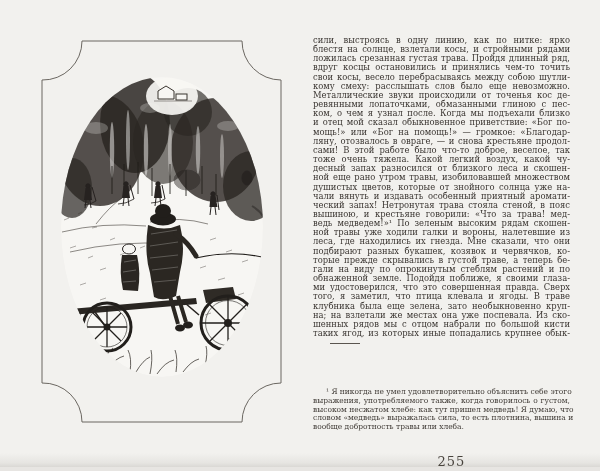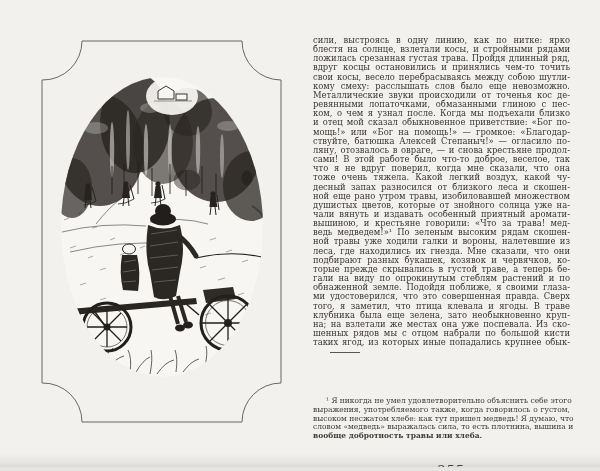--- a/index.html
+++ b/index.html
@@ -26,21 +26,21 @@
   }
   .fn-rule{
     width:30px;height:0;border-top:1px solid #5a554f;
     margin:5px 0 3px 17px;
   }
   .fline{
     font-size:7.5px;line-height:8.7px;white-space:nowrap;
     text-align:justify;text-align-last:justify;color:#413c37;
   }
   .fline:first-child{text-indent:13px;margin-top:44px;}
-  .fline:last-child{text-align-last:left;font-weight:bold;}
+  .fline:last-child{text-align-last:left;}
   .page-number{
     margin-top:22px;text-align:center;font-size:13px;letter-spacing:1px;
     color:#46413b;position:relative;left:10px;
   }
 </style>
 </head>
 <body>
 
 <div class="screen">
 
@@ -175,29 +175,28 @@
         <div class="tline">блестя на солнце, взлетали косы, и стройными рядами</div>
         <div class="tline">ложилась срезанная густая трава. Пройдя длинный ряд,</div>
         <div class="tline">вдруг косцы остановились и принялись чем-то точить</div>
         <div class="tline">свои косы, весело перебрасываясь между собою шутли-</div>
         <div class="tline">кому смеху: расслышать слов было еще невозможно.</div>
         <div class="tline">Металлические звуки происходили от точенья кос де-</div>
         <div class="tline">ревянными лопаточками, обмазанными глиною с пес-</div>
         <div class="tline">ком, о чем я узнал после. Когда мы подъехали близко</div>
         <div class="tline">и отец мой сказал обыкновенное приветствие: «Бог по-</div>
         <div class="tline">мощь!» или «Бог на помощь!» — громкое: «Благодар-</div>
-        <div class="tline">ствуйте, батюшка Алексей Степаныч!» — огласило по-</div>
         <div class="tline">ляну, отозвалось в овраге, — и снова крестьяне продол-</div>
         <div class="tline">сами! В этой работе было что-то доброе, веселое, так</div>
-        <div class="tline">что я не вдруг поверил, когда мне сказали, что она</div>
         <div class="tline">тоже очень тяжела. Какой легкий воздух, какой чу-</div>
         <div class="tline">десный запах разносился от близкого леса и скошен-</div>
         <div class="tline">ной еще рано утром травы, изобиловавшей множеством</div>
         <div class="tline">душистых цветов, которые от знойного солнца уже на-</div>
         <div class="tline">чали вянуть и издавать особенный приятный аромати-</div>
+        <div class="tline">ческий запах! Нетронутая трава стояла стеной, в пояс</div>
         <div class="tline">вышиною, и крестьяне говорили: «Что за трава! мед-</div>
         <div class="tline">ведь медведем!»¹ По зеленым высоким рядам скошен-</div>
         <div class="tline">ной травы уже ходили галки и вороны, налетевшие из</div>
         <div class="tline">леса, где находились их гнезда. Мне сказали, что они</div>
         <div class="tline">подбирают разных букашек, козявок и червячков, ко-</div>
         <div class="tline">торые прежде скрывались в густой траве, а теперь бе-</div>
         <div class="tline">гали на виду по опрокинутым стеблям растений и по</div>
         <div class="tline">обнаженной земле. Подойдя поближе, я своими глаза-</div>
         <div class="tline">ми удостоверился, что это совершенная правда. Сверх</div>
         <div class="tline">того, я заметил, что птица клевала и ягоды. В траве</div>

